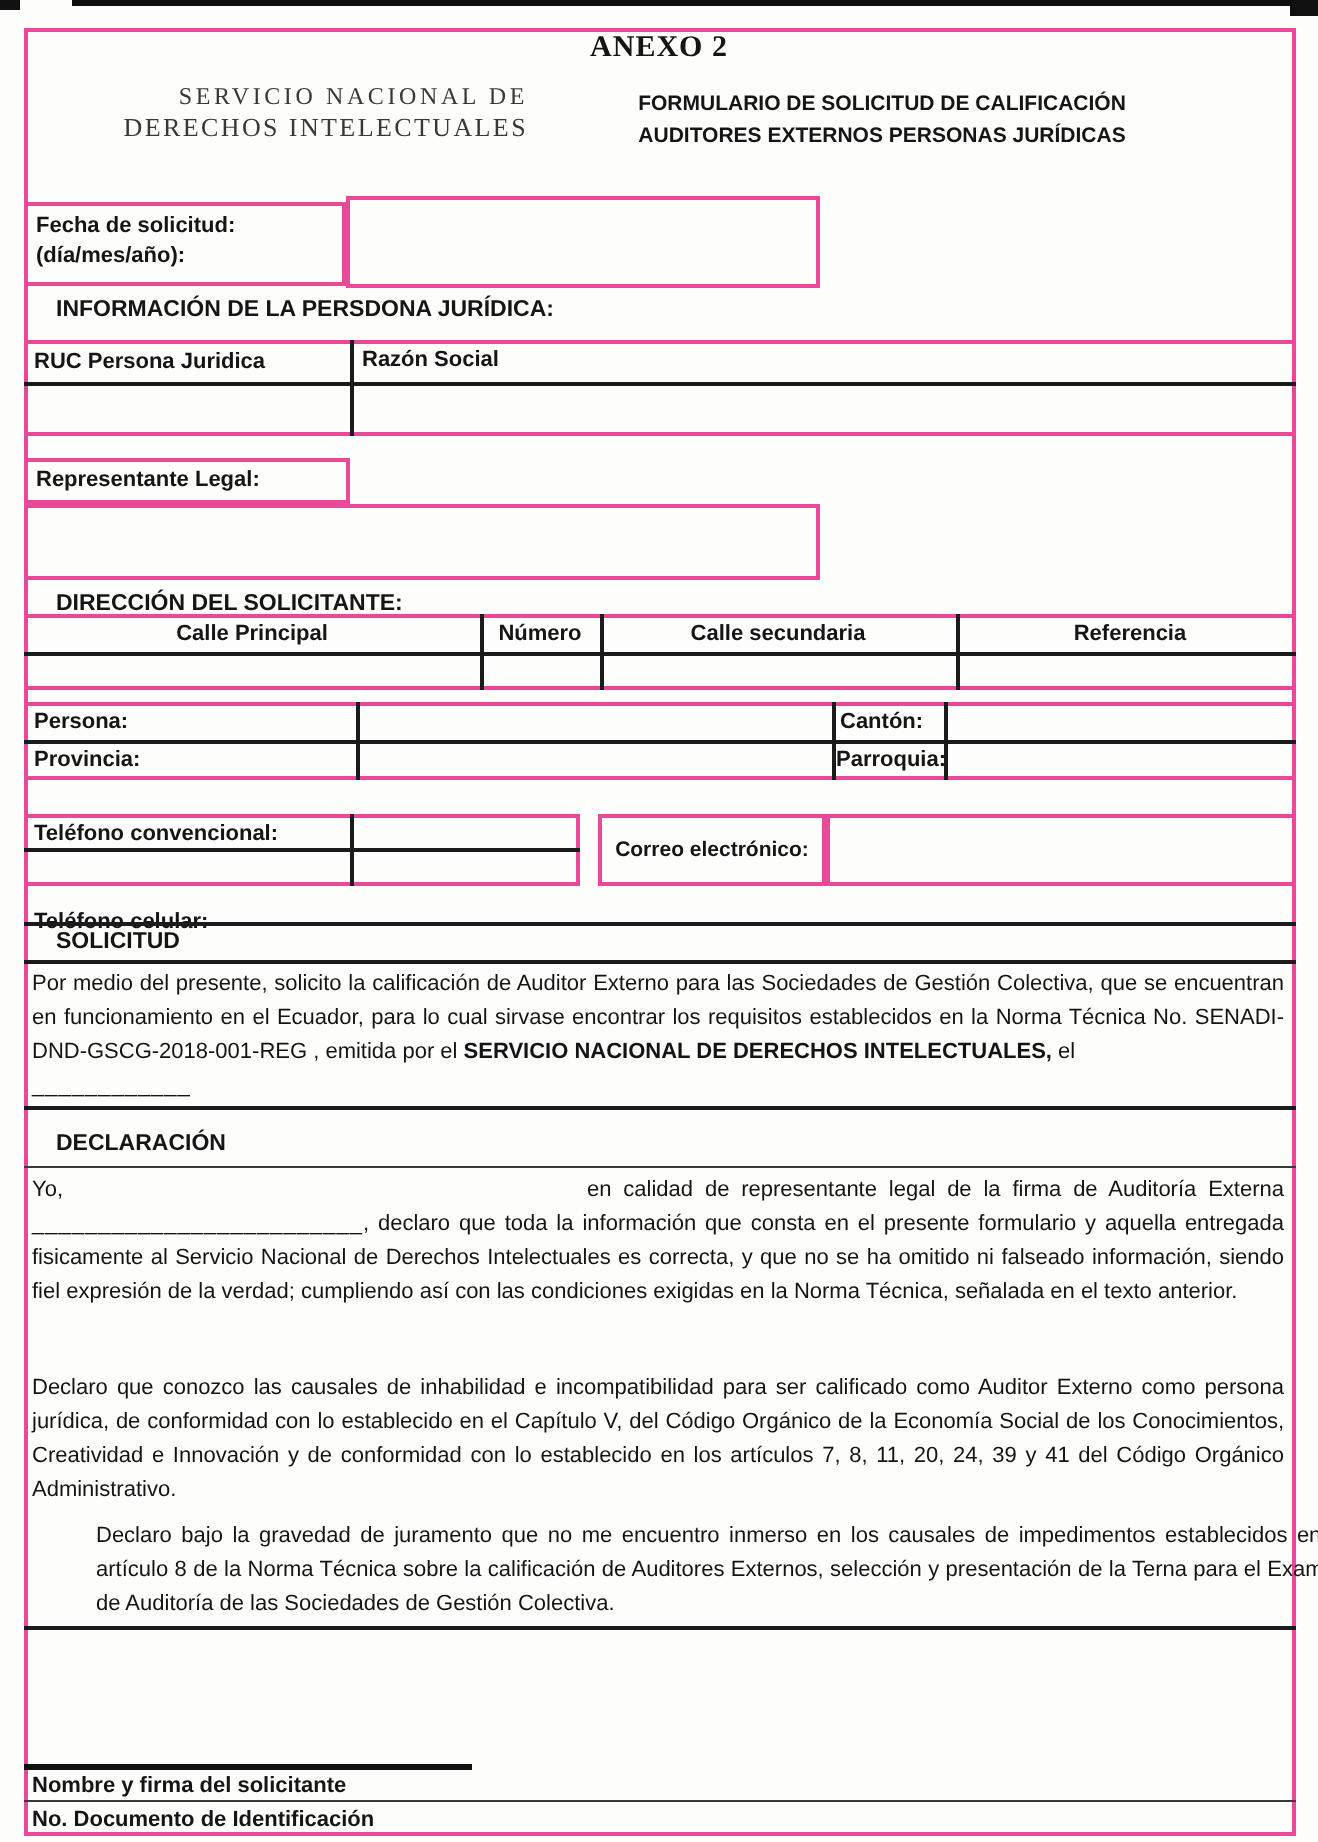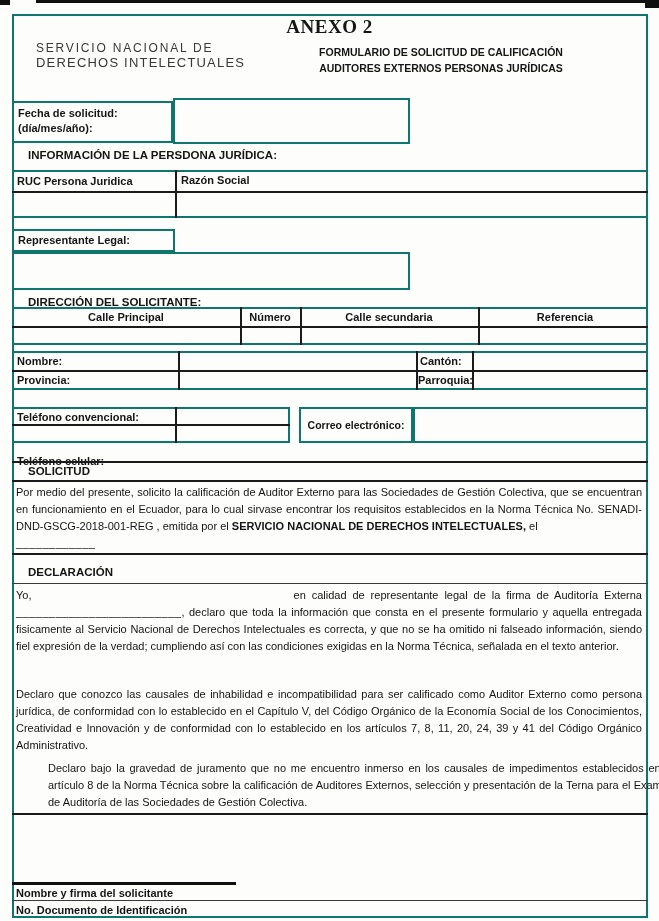--- a/index.html
+++ b/index.html
@@ -2,31 +2,31 @@
 <html><head>
 <meta charset="utf-8">
 <style>
   html,body{margin:0;padding:0;background:#ffffff;}
   #page{position:relative;width:659px;height:921px;background:#fdfdfc;
         font-family:"Liberation Sans",sans-serif;color:#151515;overflow:hidden;}
   .abs{position:absolute;}
   .hline{position:absolute;background:#1b1b1b;height:2px;}
   .hline.thin{height:1px;background:#3a3a3a;}
   .vline{position:absolute;background:#1b1b1b;width:2px;}
-  .box{position:absolute;border:2px solid #0f766e;box-sizing:border-box;background:transparent;}
+  .box{position:absolute;border:2px solid #ec4899;box-sizing:border-box;background:transparent;}
   .lbl{font-weight:bold;font-size:11px;line-height:15px;white-space:nowrap;}
   .sect{font-weight:bold;font-size:11.5px;white-space:nowrap;padding-left:12px;}
   .para{font-size:11px;line-height:17px;text-align:justify;color:#141414;}
   .center{text-align:center;}
   .field{position:absolute;cursor:text;}
   .p1gap{display:inline-block;width:262px;}
   .blankline{white-space:nowrap;letter-spacing:0.5px;}
   #anexo-title{left:0;right:0;top:16px;text-align:center;
-     font-family:"Liberation Serif",serif;font-weight:bold;font-size:19px;letter-spacing:0.5px;}
-  .logo{left:36px;top:41px;width:228px;text-align:left;color:#383838;}
+     font-family:"Liberation Serif",serif;font-weight:bold;font-size:15px;letter-spacing:0.5px;}
+  .logo{left:36px;top:41px;width:228px;text-align:right;color:#383838;font-family:Liberation Serif, serif;}
   .logo .l1{font-size:12px;letter-spacing:1.8px;white-space:nowrap;}
   .logo .l2{font-size:13px;letter-spacing:1.2px;white-space:nowrap;}
   .ftitle{left:295px;top:44px;width:292px;text-align:center;font-weight:bold;
      font-size:10.5px;line-height:16px;}
   .correo-center{display:flex;align-items:center;justify-content:center;}
 </style>
 </head>
 <body>
 
 <div id="page">
@@ -82,21 +82,21 @@
   <div class="field" style="left:14px;top:328px;width:224px;height:15px;"></div>
   <div class="field" style="left:242px;top:328px;width:56px;height:15px;"></div>
   <div class="field" style="left:302px;top:328px;width:174px;height:15px;"></div>
   <div class="field" style="left:480px;top:328px;width:166px;height:15px;"></div>
 
   <div class="box" style="left:12px;top:351px;width:636px;height:39px;"></div>
   <div class="hline" style="left:12px;top:370px;width:636px;"></div>
   <div class="vline" style="left:178px;top:351px;height:39px;"></div>
   <div class="vline" style="left:416px;top:351px;height:39px;"></div>
   <div class="vline" style="left:472px;top:351px;height:39px;"></div>
-  <div class="abs lbl" style="left:17px;top:354px;">Nombre:</div>
+  <div class="abs lbl" style="left:17px;top:354px;">Persona:</div>
   <div class="abs lbl" style="left:420px;top:354px;">Cantón:</div>
   <div class="abs lbl" style="left:17px;top:373px;">Provincia:</div>
   <div class="abs lbl" style="left:418px;top:373px;">Parroquia:</div>
   <div class="field" style="left:180px;top:353px;width:234px;height:15px;"></div>
   <div class="field" style="left:474px;top:353px;width:172px;height:15px;"></div>
   <div class="field" style="left:180px;top:372px;width:234px;height:15px;"></div>
   <div class="field" style="left:474px;top:372px;width:172px;height:15px;"></div>
 
   <div class="box" style="left:12px;top:407px;width:278px;height:36px;"></div>
   <div class="hline" style="left:12px;top:424px;width:278px;"></div>

